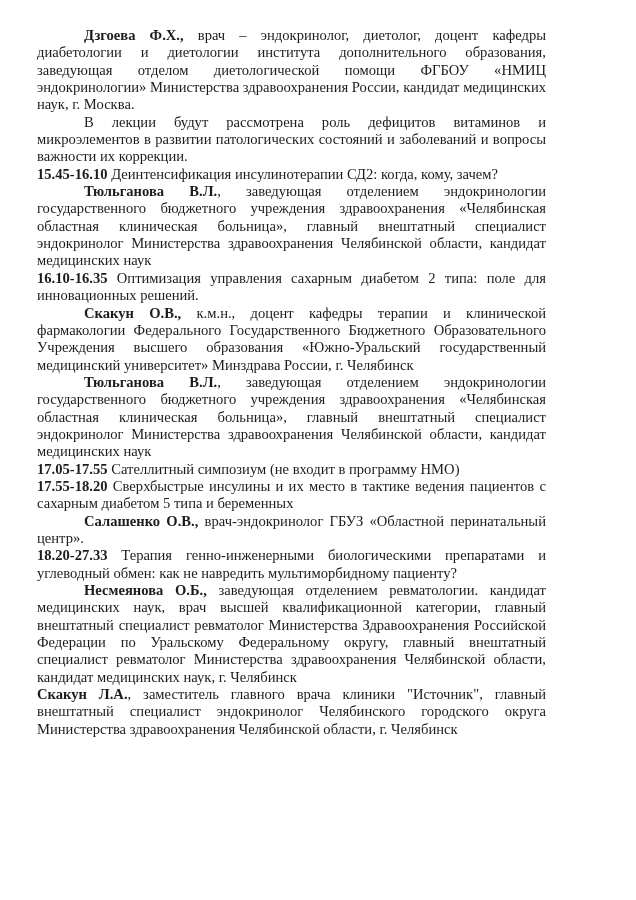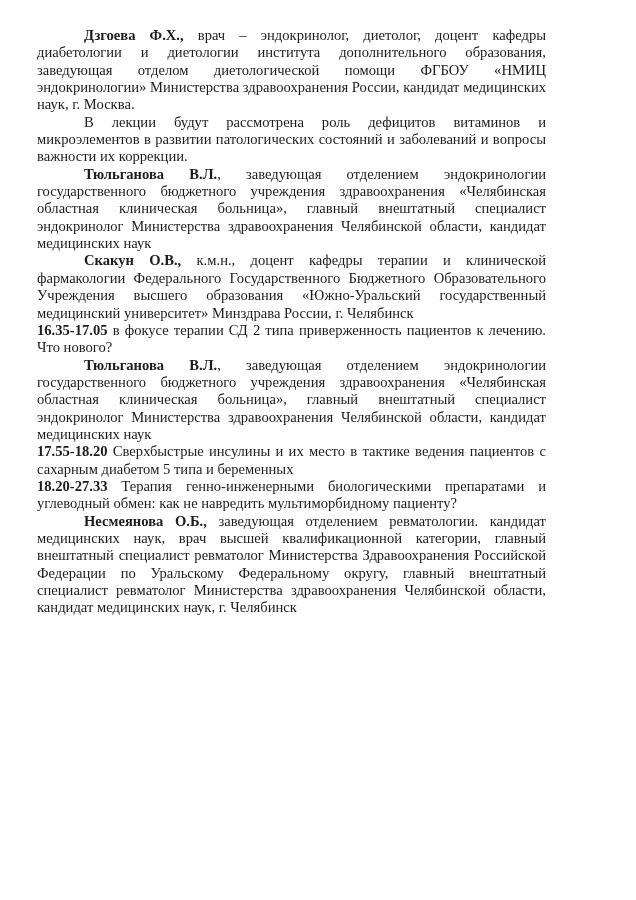--- a/index.html
+++ b/index.html
@@ -34,34 +34,38 @@
 </style>
 </head>
 <body>
 
 <div class="page">
 
   <p class="para indent"><b class="lead">Дзгоева Ф.Х.,</b><span> врач – эндокринолог, диетолог, доцент кафедры диабетологии и диетологии института дополнительного образования, заведующая отделом диетологической помощи ФГБОУ «НМИЦ эндокринологии» Министерства здравоохранения России, кандидат медицинских наук, г. Москва.</span></p>
 
   <p class="para indent"><b class="lead"></b><span>В лекции будут рассмотрена роль дефицитов витаминов и микроэлементов в развитии патологических состояний и заболеваний и вопросы важности их коррекции.</span></p>
 
+  <p class="para"><b class="lead">15.45-16.10</b><span> Деинтенсификация инсулинотерапии СД2: когда, кому, зачем?</span></p>
 
   <p class="para indent"><b class="lead">Тюльганова В.Л.</b><span>, заведующая отделением эндокринологии государственного бюджетного учреждения здравоохранения «Челябинская областная клиническая больница», главный внештатный специалист эндокринолог Министерства здравоохранения Челябинской области, кандидат медицинских наук</span></p>
 
+  <p class="para"><b class="lead">16.10-16.35</b><span> Оптимизация управления сахарным диабетом 2 типа: поле для инновационных решений.</span></p>
 
   <p class="para indent"><b class="lead">Скакун О.В.,</b><span> к.м.н., доцент кафедры терапии и клинической фармакологии Федерального Государственного Бюджетного Образовательного Учреждения высшего образования «Южно-Уральский государственный медицинский университет» Минздрава России, г. Челябинск</span></p>
 
-  <p class="para"><b class="lead">16.35-17.05</b><span> в фокусе терапии СД 2 типа приверженность пациентов к лечению. Что нового?</span></p>
 
   <p class="para indent"><b class="lead">Тюльганова В.Л.</b><span>, заведующая отделением эндокринологии государственного бюджетного учреждения здравоохранения «Челябинская областная клиническая больница», главный внештатный специалист эндокринолог Министерства здравоохранения Челябинской области, кандидат медицинских наук</span></p>
 
+  <p class="para"><b class="lead">17.05-17.55</b><span> Сателлитный симпозиум (не входит в программу НМО)</span></p>
 
   <p class="para"><b class="lead">17.55-18.20</b><span> Сверхбыстрые инсулины и их место в тактике ведения пациентов с сахарным диабетом 5 типа и беременных</span></p>
 
+  <p class="para indent"><b class="lead">Салашенко О.В.,</b><span> врач-эндокринолог ГБУЗ «Областной перинатальный центр».</span></p>
 
   <p class="para"><b class="lead">18.20-27.33</b><span> Терапия генно-инженерными биологическими препаратами и углеводный обмен: как не навредить мультиморбидному пациенту?</span></p>
 
   <p class="para indent"><b class="lead">Несмеянова О.Б.,</b><span> заведующая отделением ревматологии. кандидат медицинских наук, врач высшей квалификационной категории, главный внештатный специалист ревматолог Министерства Здравоохранения Российской Федерации по Уральскому Федеральному округу, главный внештатный специалист ревматолог Министерства здравоохранения Челябинской области, кандидат медицинских наук, г. Челябинск</span></p>
 
 
+  <p class="para"><b class="lead">Скакун Л.А.</b><span>, заместитель главного врача клиники "Источник", главный внештатный специалист эндокринолог Челябинского городского округа Министерства здравоохранения Челябинской области, г. Челябинск</span></p>
 
 
 </div>
 
 </body></html>

